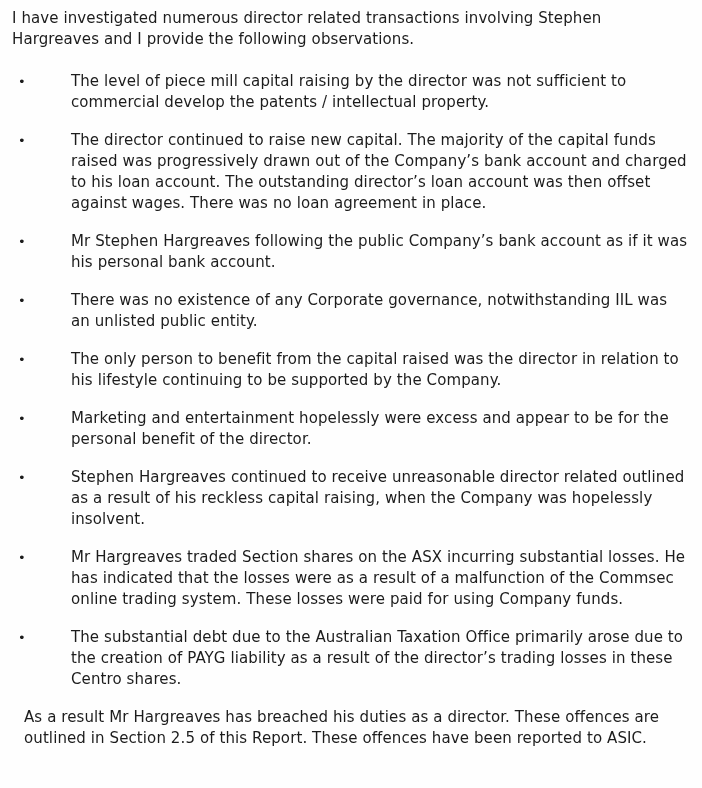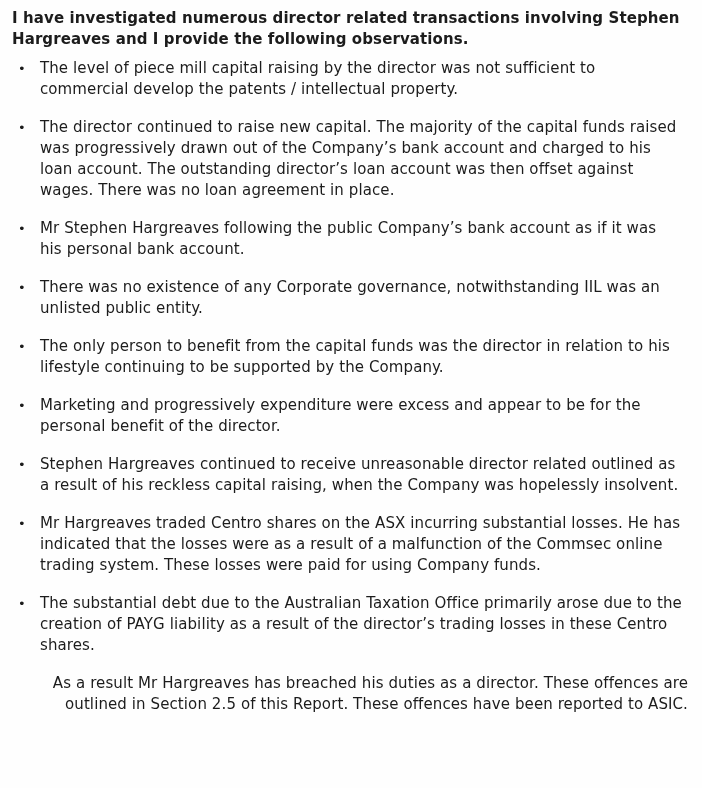--- a/index.html
+++ b/index.html
@@ -18,48 +18,47 @@
     height: 788px;
     box-sizing: border-box;
     padding: 8px 14px 8px 12px;
     font-family: "DejaVu Sans", "Liberation Sans", sans-serif;
     font-size: 15px;
     line-height: 21px;
     color: #1c1c1c;
     letter-spacing: 0.1px;
   }
   .para {
-    margin: 0 0 8px 0;
+    margin: 0 0 21px 0;
     max-width: 676px;
-    font-weight: bold;
   }
   .bullet-list {
     margin: 0;
     padding: 0;
   }
   .bullet {
     display: flex;
     align-items: flex-start;
     margin: 0 0 17px 0;
   }
   .bullet-marker {
     flex: 0 0 28px;
     padding-left: 6px;
     box-sizing: border-box;
     font-size: 13px;
     line-height: 21px;
   }
   .bullet-text {
     flex: 1 1 auto;
     max-width: 642px;
+    margin-left: 31px;
   }
   .closing {
-    margin: 0;
+    margin: 12px;
     max-width: 688px;
-    text-align: right;
   }
 </style>
 </head>
 <body>
 
 <div class="page">
 
   <p class="para">I have investigated numerous director related transactions involving Stephen Hargreaves and I provide the following observations.</p>
 
   <div class="bullet-list">
@@ -79,36 +78,36 @@
       <span class="bullet-text">Mr Stephen Hargreaves following the public Company’s bank account as if it was his personal bank account.</span>
     </div>
 
     <div class="bullet">
       <span class="bullet-marker">•</span>
       <span class="bullet-text">There was no existence of any Corporate governance, notwithstanding IIL was an unlisted public entity.</span>
     </div>
 
     <div class="bullet">
       <span class="bullet-marker">•</span>
-      <span class="bullet-text">The only person to benefit from the capital funds was the director in relation to his lifestyle continuing to be supported by the Company.</span>
+      <span class="bullet-text">The only person to benefit from the capital raised was the director in relation to his lifestyle continuing to be supported by the Company.</span>
     </div>
 
     <div class="bullet">
       <span class="bullet-marker">•</span>
-      <span class="bullet-text">Marketing and progressively expenditure were excess and appear to be for the personal benefit of the director.</span>
+      <span class="bullet-text">Marketing and entertainment hopelessly were excess and appear to be for the personal benefit of the director.</span>
     </div>
 
     <div class="bullet">
       <span class="bullet-marker">•</span>
       <span class="bullet-text">Stephen Hargreaves continued to receive unreasonable director related outlined as a result of his reckless capital raising, when the Company was hopelessly insolvent.</span>
     </div>
 
     <div class="bullet">
       <span class="bullet-marker">•</span>
-      <span class="bullet-text">Mr Hargreaves traded Centro shares on the ASX incurring substantial losses. He has indicated that the losses were as a result of a malfunction of the Commsec online trading system. These losses were paid for using Company funds.</span>
+      <span class="bullet-text">Mr Hargreaves traded Section shares on the ASX incurring substantial losses. He has indicated that the losses were as a result of a malfunction of the Commsec online trading system. These losses were paid for using Company funds.</span>
     </div>
 
     <div class="bullet">
       <span class="bullet-marker">•</span>
       <span class="bullet-text">The substantial debt due to the Australian Taxation Office primarily arose due to the creation of PAYG liability as a result of the director’s trading losses in these Centro shares.</span>
     </div>
 
   </div>
 
   <p class="closing">As a result Mr Hargreaves has breached his duties as a director. These offences are outlined in Section 2.5 of this Report. These offences have been reported to ASIC.</p>

